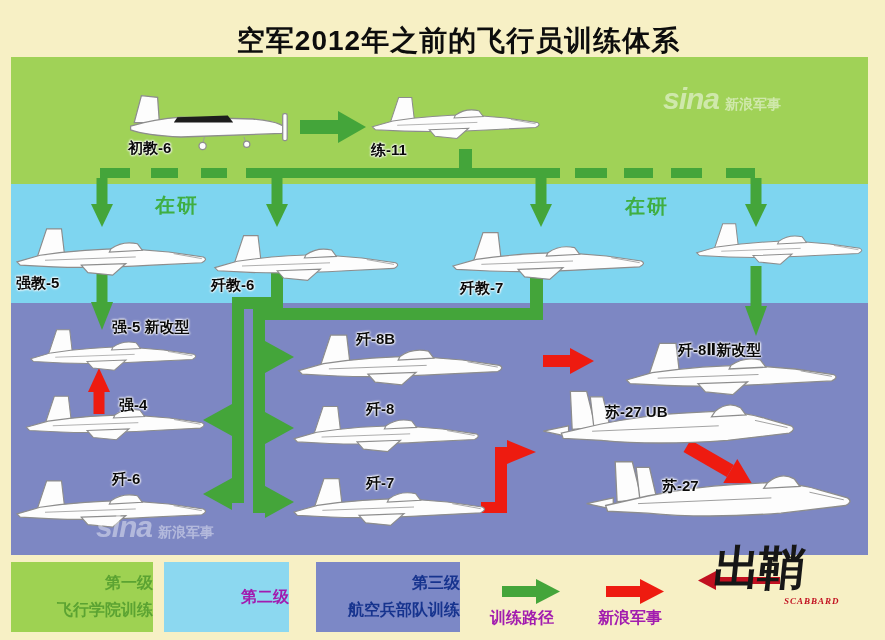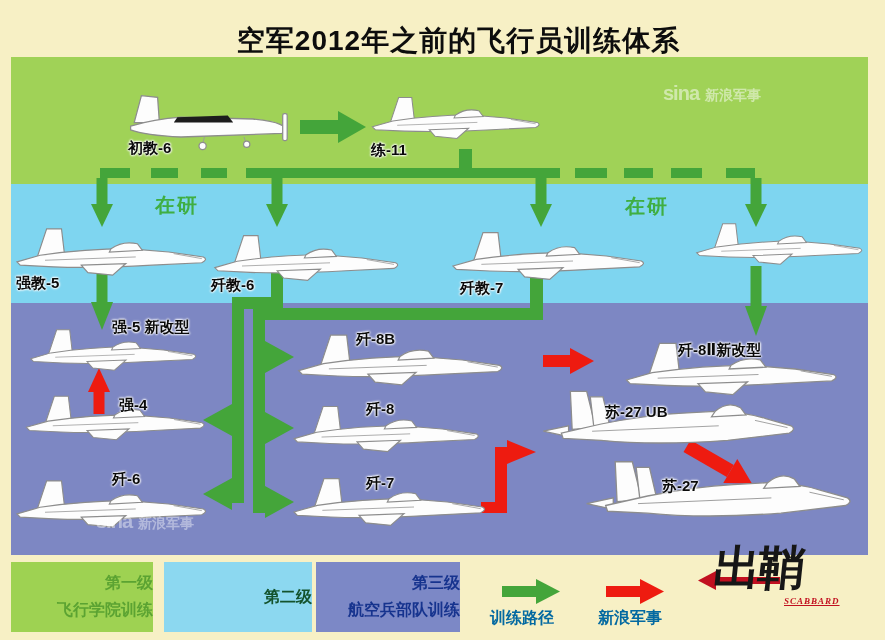--- a/index.html
+++ b/index.html
@@ -21,35 +21,35 @@
   .plane{position:absolute;z-index:4;}
   .plane svg{width:100%;height:100%;display:block;}
   .af{fill:#fdfdfd;stroke:#8d8d8d;stroke-width:1.4;}
   .ln{stroke:#9a9a9a;stroke-width:1;fill:none;}
   .lbl{position:absolute;z-index:5;font-size:15px;font-weight:bold;color:#0a0a0a;white-space:nowrap;
     text-shadow:1px 0 2px rgba(255,255,255,.85),-1px 0 2px rgba(255,255,255,.85),
                 0 1px 2px rgba(255,255,255,.85),0 -1px 2px rgba(255,255,255,.85);}
   .zaiyan{position:absolute;z-index:5;font-size:20px;font-weight:bold;color:var(--zaiyan);
     letter-spacing:2px;white-space:nowrap;}
   .wm{position:absolute;z-index:6;color:#fff;opacity:.5;white-space:nowrap;display:flex;align-items:baseline;gap:6px;}
-  .wm .brand{font-weight:bold;font-size:20px;letter-spacing:-1px;}
+  .wm .brand{font-weight:bold;font-style:italic;font-size:30px;letter-spacing:-1px;}
   .wm .suffix{font-weight:bold;font-size:14px;}
   .legend-box{position:absolute;top:562px;height:70px;z-index:2;display:flex;flex-direction:column;
     justify-content:center;align-items:flex-end;gap:6px;font-weight:bold;}
   .legend-box .tier{font-size:16px;}
   .legend-box .name{font-size:16px;}
   #legend-box-1{left:11px;width:142px;background:#9ed252;color:#5ba332;}
-  #legend-box-2{left:164px;width:148px;background:#8cd8f0;color:#14532d;}
+  #legend-box-2{left:164px;width:125px;background:#8cd8f0;color:#a21caf;}
   #legend-box-3{left:316px;width:144px;background:#7c88c6;color:#16338e;}
-  .legend-arrow-label{position:absolute;top:608px;z-index:5;font-size:16px;font-weight:bold;color:#0369a1;}
+  .legend-arrow-label{position:absolute;top:608px;z-index:5;font-size:16px;font-weight:bold;color:#a21caf;}
   #logo{position:absolute;left:700px;top:538px;width:160px;height:80px;z-index:7;}
   #logo .hanzi{position:absolute;left:14px;top:0;font-size:47px;font-weight:bold;color:#161616;
     transform:skewX(-6deg);letter-spacing:-3px;line-height:60px;}
   #logo .latin{position:absolute;left:84px;top:58px;font-size:9px;font-style:italic;font-weight:bold;
-    color:#c11020;font-family:"Liberation Serif","DejaVu Serif",serif;letter-spacing:1px;text-decoration:underline;}
+    color:#c11020;font-family:"Liberation Serif","DejaVu Serif",serif;letter-spacing:1px;}
 </style>
 </head>
 <body>
 
 <div id="stage">
 
   <h1 id="page-title">空军2012年之前的飞行员训练体系</h1>
 
   <div id="diagram">
     <div id="band1" class="band"></div>

